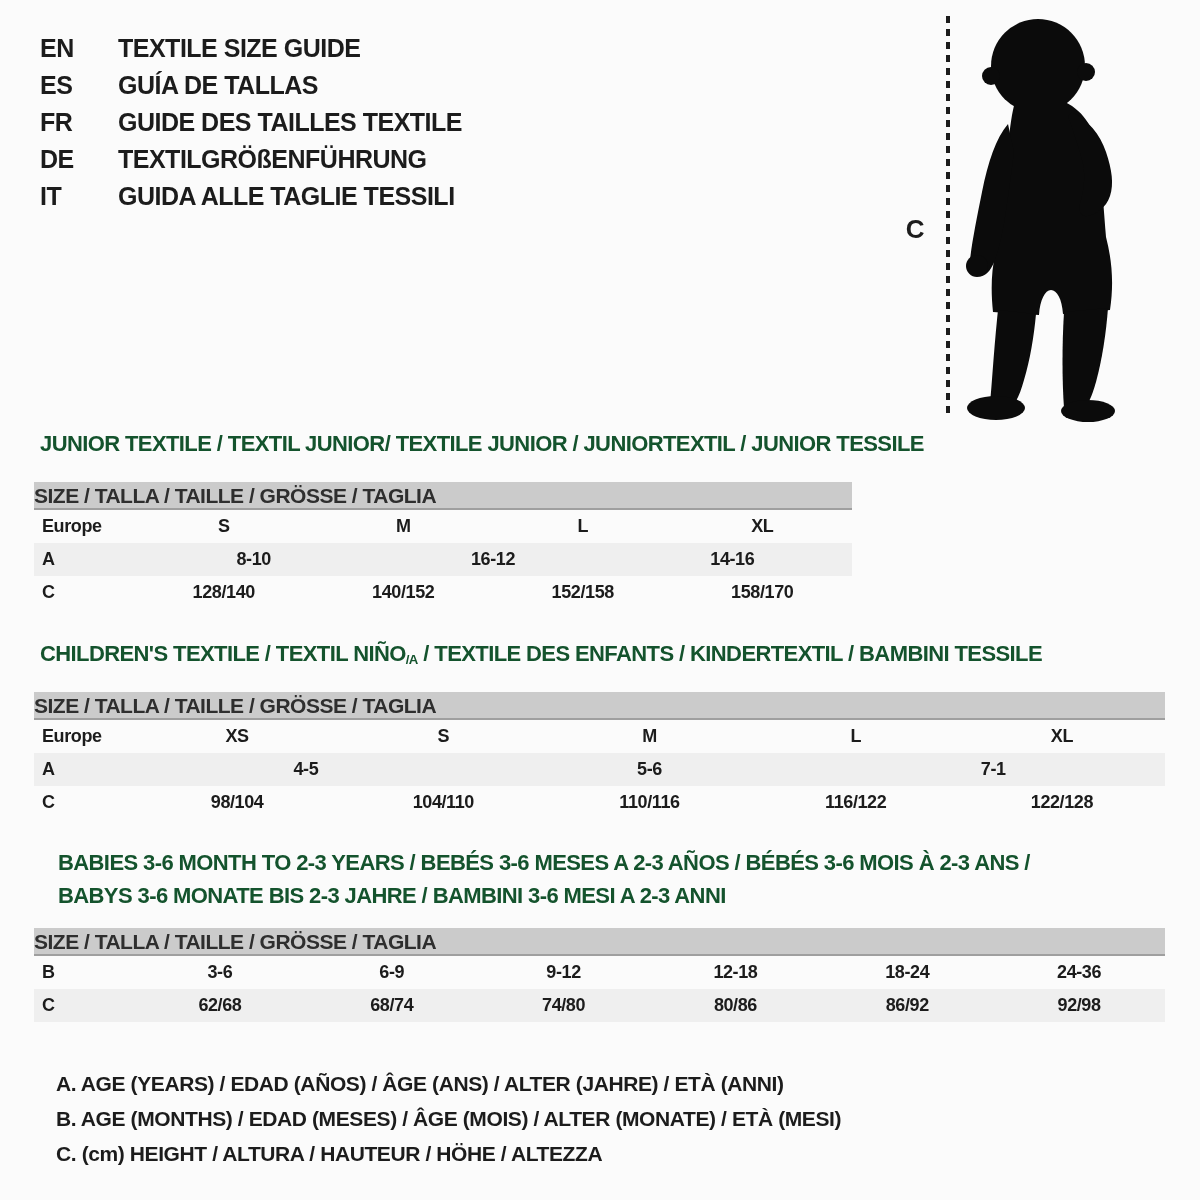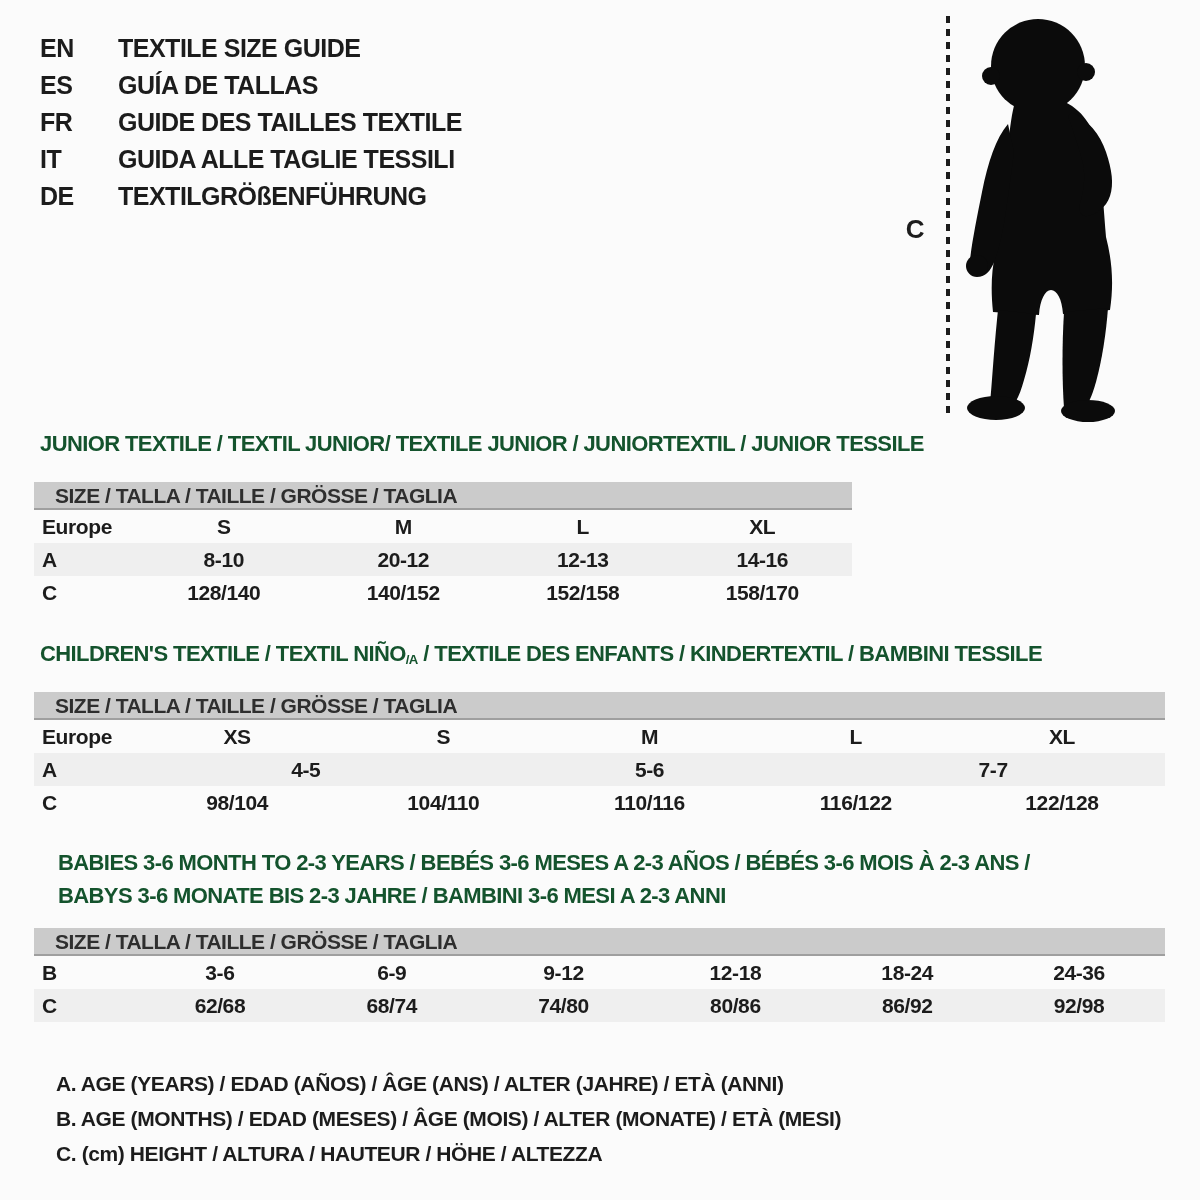--- a/index.html
+++ b/index.html
@@ -36,24 +36,24 @@
     position:absolute; left:40px; font-size:22px; letter-spacing:-0.6px;
     white-space:nowrap; color:#14532d;
   }
   .sec-heading .hline { display:block; line-height:33px; }
   .hsub { font-size:0.6em; position:relative; top:0.2em; }
 
   .size-table { position:absolute; left:34px; }
   .size-table .bar {
     height:28px; line-height:27px; background:var(--barBg,#cbcbcb);
     border-bottom:2px solid var(--barEdge,#9f9f9f);
-    padding-left:21px; font-size:21px; letter-spacing:-0.5px; color:#2e2e2e;
+    padding-left:0; font-size:21px; letter-spacing:-0.5px; color:#2e2e2e;
     white-space:nowrap;
   }
-  .trow { display:flex; height:33px; line-height:33px; font-size:21px; letter-spacing:-0.4px; }
+  .trow { display:flex; height:33px; line-height:33px; font-size:18px; letter-spacing:-0.4px; }
   .trow.alt { background:var(--rowAlt,#efefef); }
   .tlabel { flex:0 0 100px; padding-left:8px; }
   .tcell { flex:1; text-align:center; }
 
   .t1 { top:482px; width:818px; }
   .t2 { top:692px; width:1131px; }
   .t3 { top:928px; width:1131px; }
   .h1 { top:431px; }
   .h2 { top:641px; }
   .h3 { top:846px;margin-left:18px; }
@@ -74,26 +74,26 @@
     </div>
     <div class="lang-row">
       <span class="lang-code">ES</span>
       <span class="lang-title">GUÍA DE TALLAS</span>
     </div>
     <div class="lang-row">
       <span class="lang-code">FR</span>
       <span class="lang-title">GUIDE DES TAILLES TEXTILE</span>
     </div>
     <div class="lang-row">
+      <span class="lang-code">DE</span>
+      <span class="lang-title">TEXTILGRÖßENFÜHRUNG</span>
+    </div>
+    <div class="lang-row">
       <span class="lang-code">IT</span>
       <span class="lang-title">GUIDA ALLE TAGLIE TESSILI</span>
-    </div>
-    <div class="lang-row">
-      <span class="lang-code">DE</span>
-      <span class="lang-title">TEXTILGRÖßENFÜHRUNG</span>
     </div>
   </div>
 
   <div class="height-line"></div>
   <div class="height-label">C</div>
   <svg class="figure-svg" viewBox="0 0 180 410" aria-hidden="true">
     <g fill="var(--silhouette,#0b0b0b)">
       <circle cx="78" cy="54" r="47"></circle>
       <circle cx="31" cy="64" r="9"></circle>
       <circle cx="126" cy="60" r="9"></circle>
@@ -114,22 +114,21 @@
     <div class="trow">
       <div class="tlabel">Europe</div>
       <div class="tcell">S</div>
       <div class="tcell">M</div>
       <div class="tcell">L</div>
       <div class="tcell">XL</div>
     </div>
     <div class="trow alt">
       <div class="tlabel">A</div>
       <div class="tcell">8-10</div>
-      <div class="tcell">20-12</div>
-      <div class="tcell">12-13</div>
+      <div class="tcell">16-12</div>
       <div class="tcell">14-16</div>
     </div>
     <div class="trow">
       <div class="tlabel">C</div>
       <div class="tcell">128/140</div>
       <div class="tcell">140/152</div>
       <div class="tcell">152/158</div>
       <div class="tcell">158/170</div>
     </div>
   </div>
@@ -144,21 +143,21 @@
       <div class="tcell">XS</div>
       <div class="tcell">S</div>
       <div class="tcell">M</div>
       <div class="tcell">L</div>
       <div class="tcell">XL</div>
     </div>
     <div class="trow alt">
       <div class="tlabel">A</div>
       <div class="tcell">4-5</div>
       <div class="tcell">5-6</div>
-      <div class="tcell">7-7</div>
+      <div class="tcell">7-1</div>
     </div>
     <div class="trow">
       <div class="tlabel">C</div>
       <div class="tcell">98/104</div>
       <div class="tcell">104/110</div>
       <div class="tcell">110/116</div>
       <div class="tcell">116/122</div>
       <div class="tcell">122/128</div>
     </div>
   </div>

